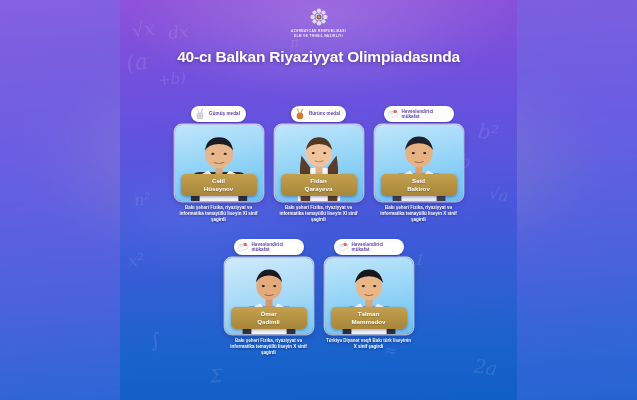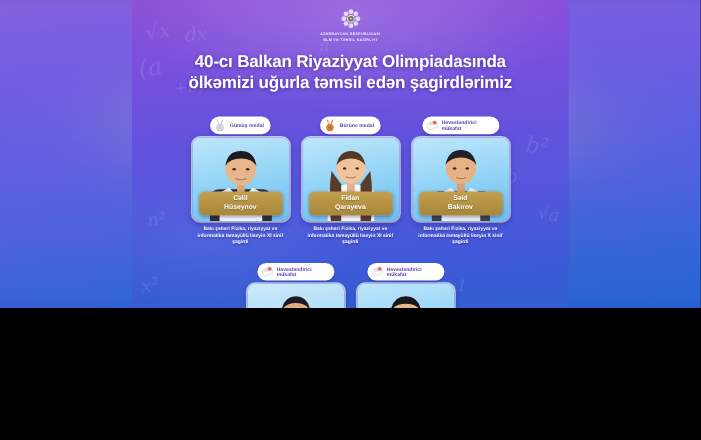--- a/index.html
+++ b/index.html
@@ -1,21 +1,21 @@
 <!DOCTYPE html>
 <html><head>
 <meta charset="utf-8">
 <style>
   html,body{margin:0;padding:0;}
   body{
     width:637px;height:400px;overflow:hidden;
     font-family:"Liberation Sans",sans-serif;
     background:#000;
   }
-  .stage{position:relative;width:637px;height:280px;overflow:hidden;}
+  .stage{position:relative;width:637px;height:400px;overflow:hidden;}
 
   
   .backdrop{
     position:absolute;inset:0;
     background:
       radial-gradient(ellipse 60% 40% at 50% 42%, rgba(210,200,170,.38), rgba(210,200,170,0) 62%),
       linear-gradient(175deg,#8f63e0 0%,#7a5fe0 18%,#6a5ee2 38%,#4f62dd 62%,#2f66d6 82%,#1f63cf 100%);
     filter:blur(14px);
     transform:scale(1.2);
   }
@@ -165,21 +165,20 @@
         <circle cx="20" cy="20" r="4.6" fill="#2f8f4e"></circle>
         <circle cx="20" cy="20" r="3.0" fill="#e8443a"></circle>
         <circle cx="20" cy="20" r="1.5" fill="#f2e06a"></circle>
       </svg>
       <div class="ministry-line">AZƏRBAYCAN RESPUBLİKASI</div>
       <div class="ministry-line">ELM VƏ TƏHSİL NAZİRLİYİ</div>
     </div>
 
     <div class="headline">
       <div>40-cı Balkan Riyaziyyat Olimpiadasında</div>
-      <div>ölkəmizi uğurla təmsil edən şagirdlərimiz</div>
     </div>
 
     <div class="row row-top">
 
       <div class="card">
         <div class="badge">
           <svg class="badge-ico" viewBox="0 0 24 24">
             <path d="M8 1 L11 10 L9 11 L6 2 Z" fill="#d8d8e0"></path>
             <path d="M16 1 L13 10 L15 11 L18 2 Z" fill="#c3c3cf"></path>
             <circle cx="12" cy="16" r="6.6" fill="#b9bcc6"></circle>

